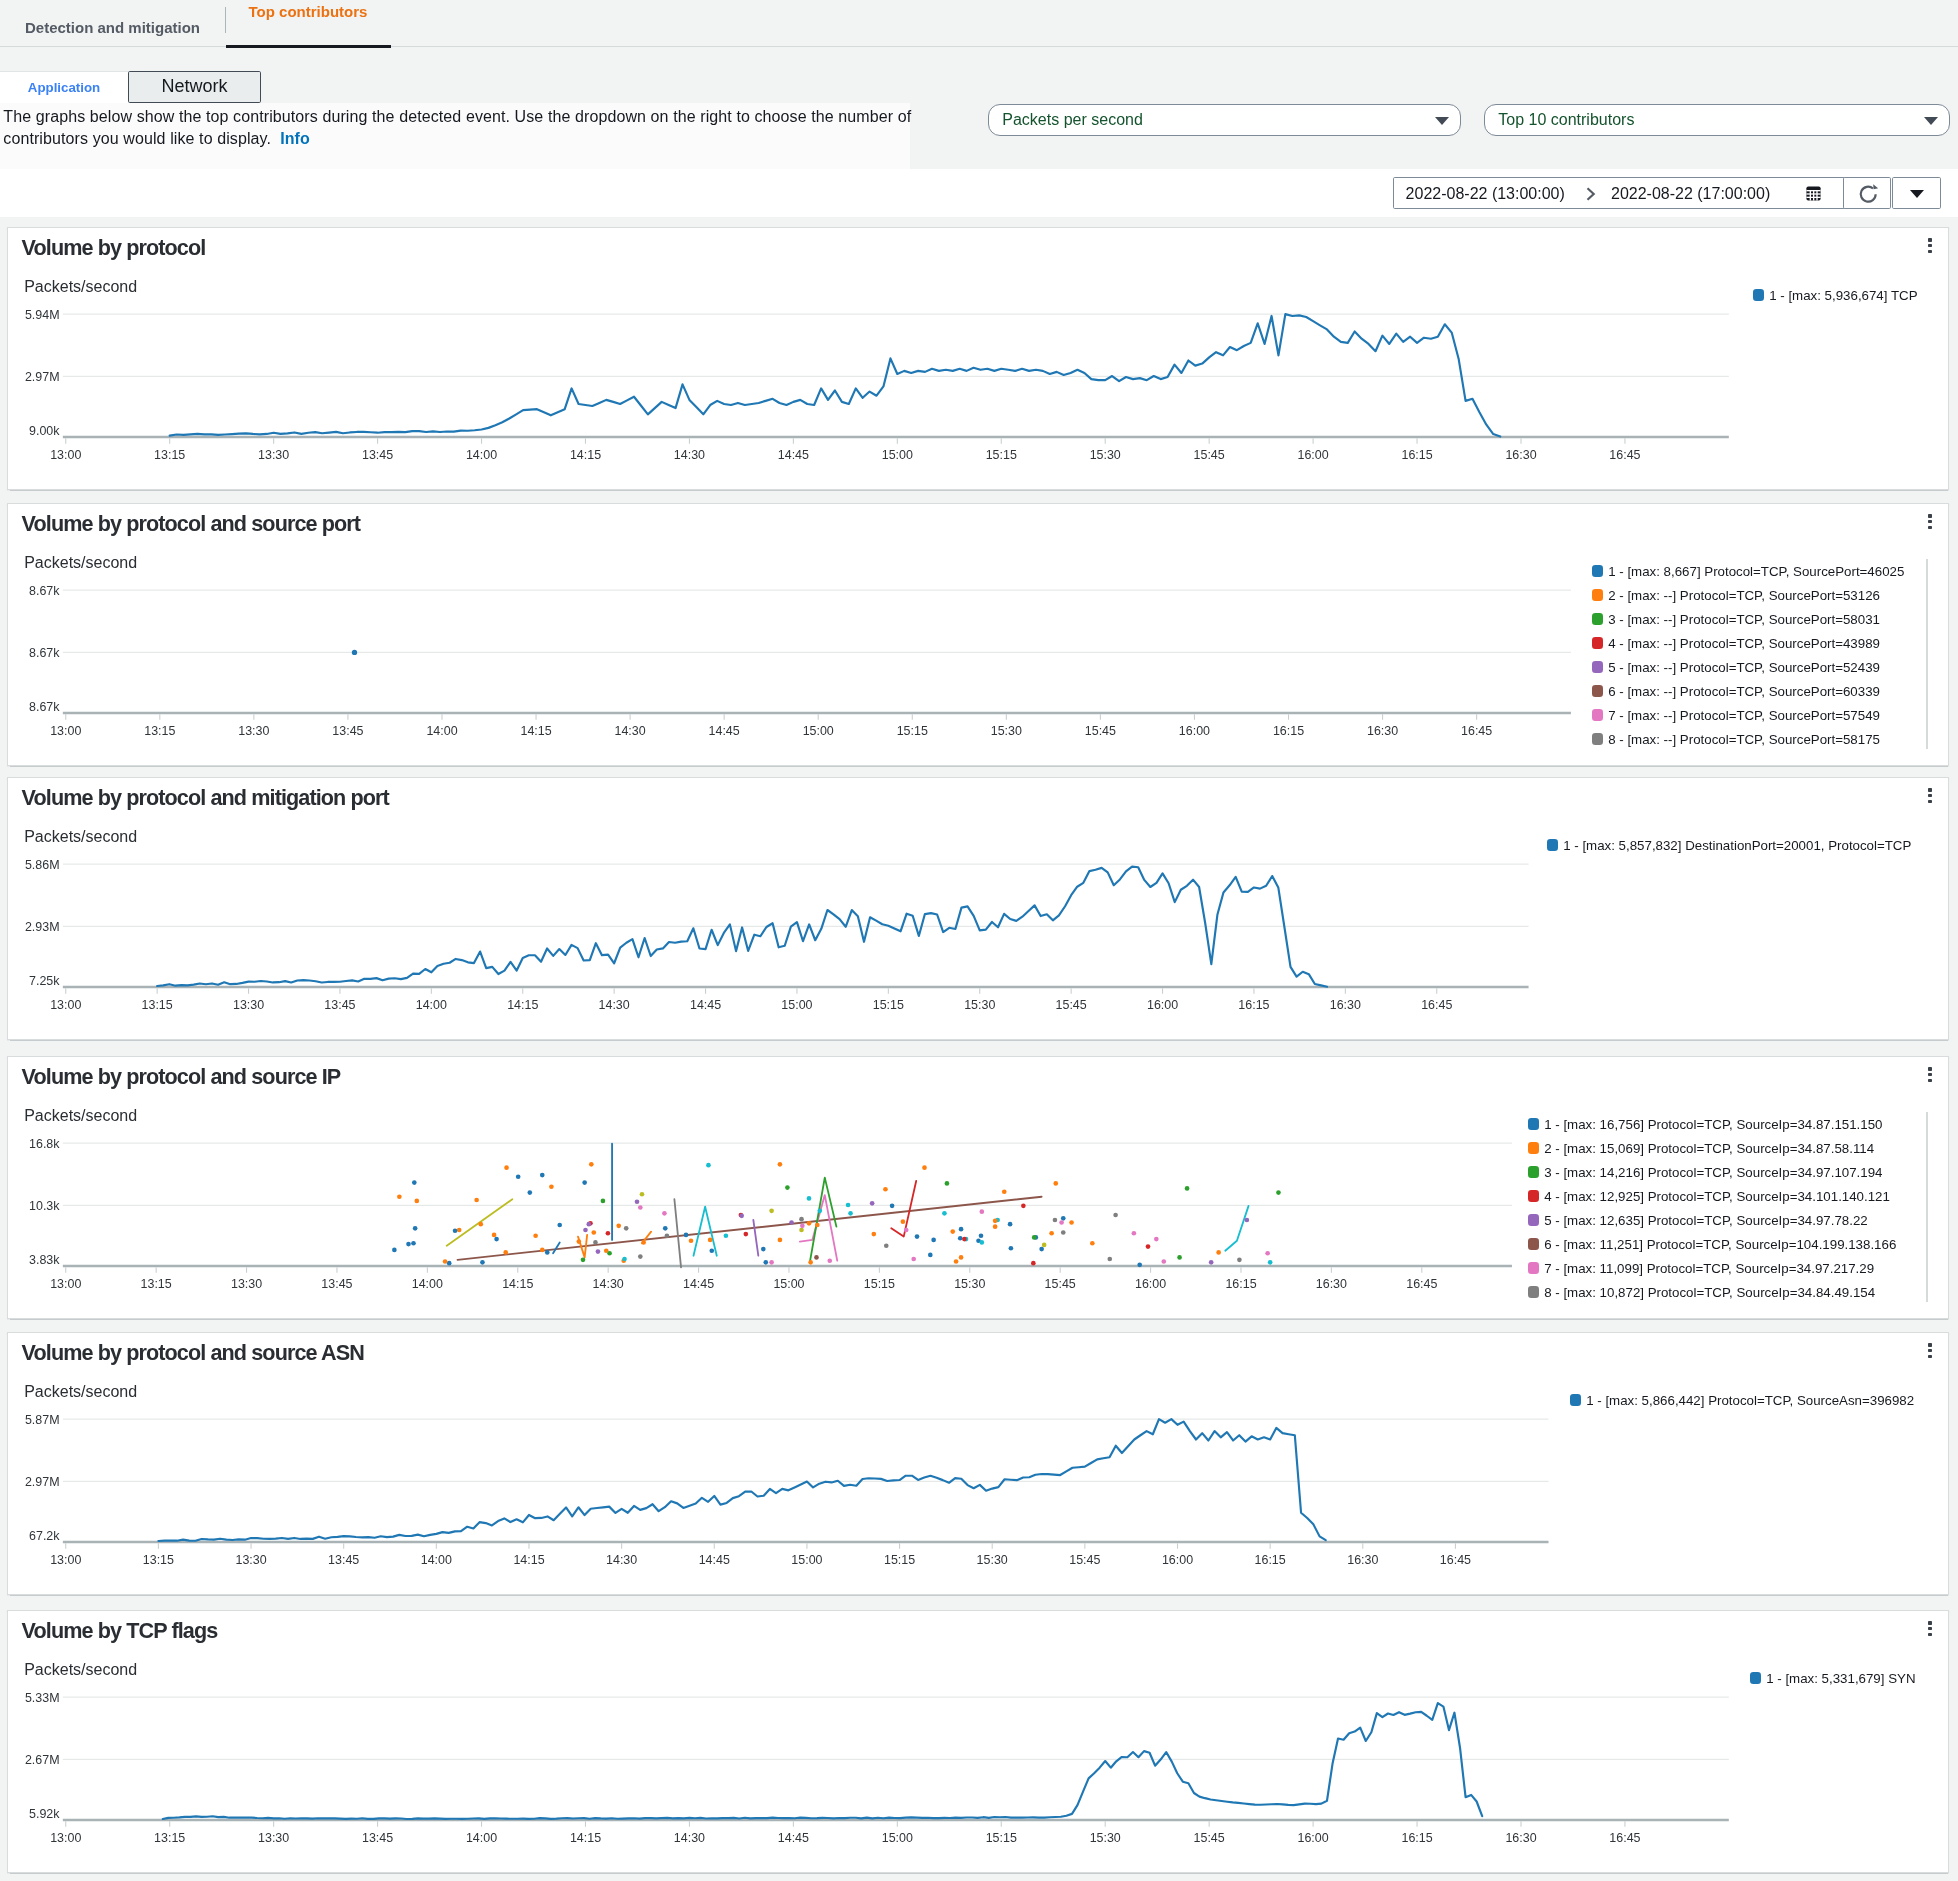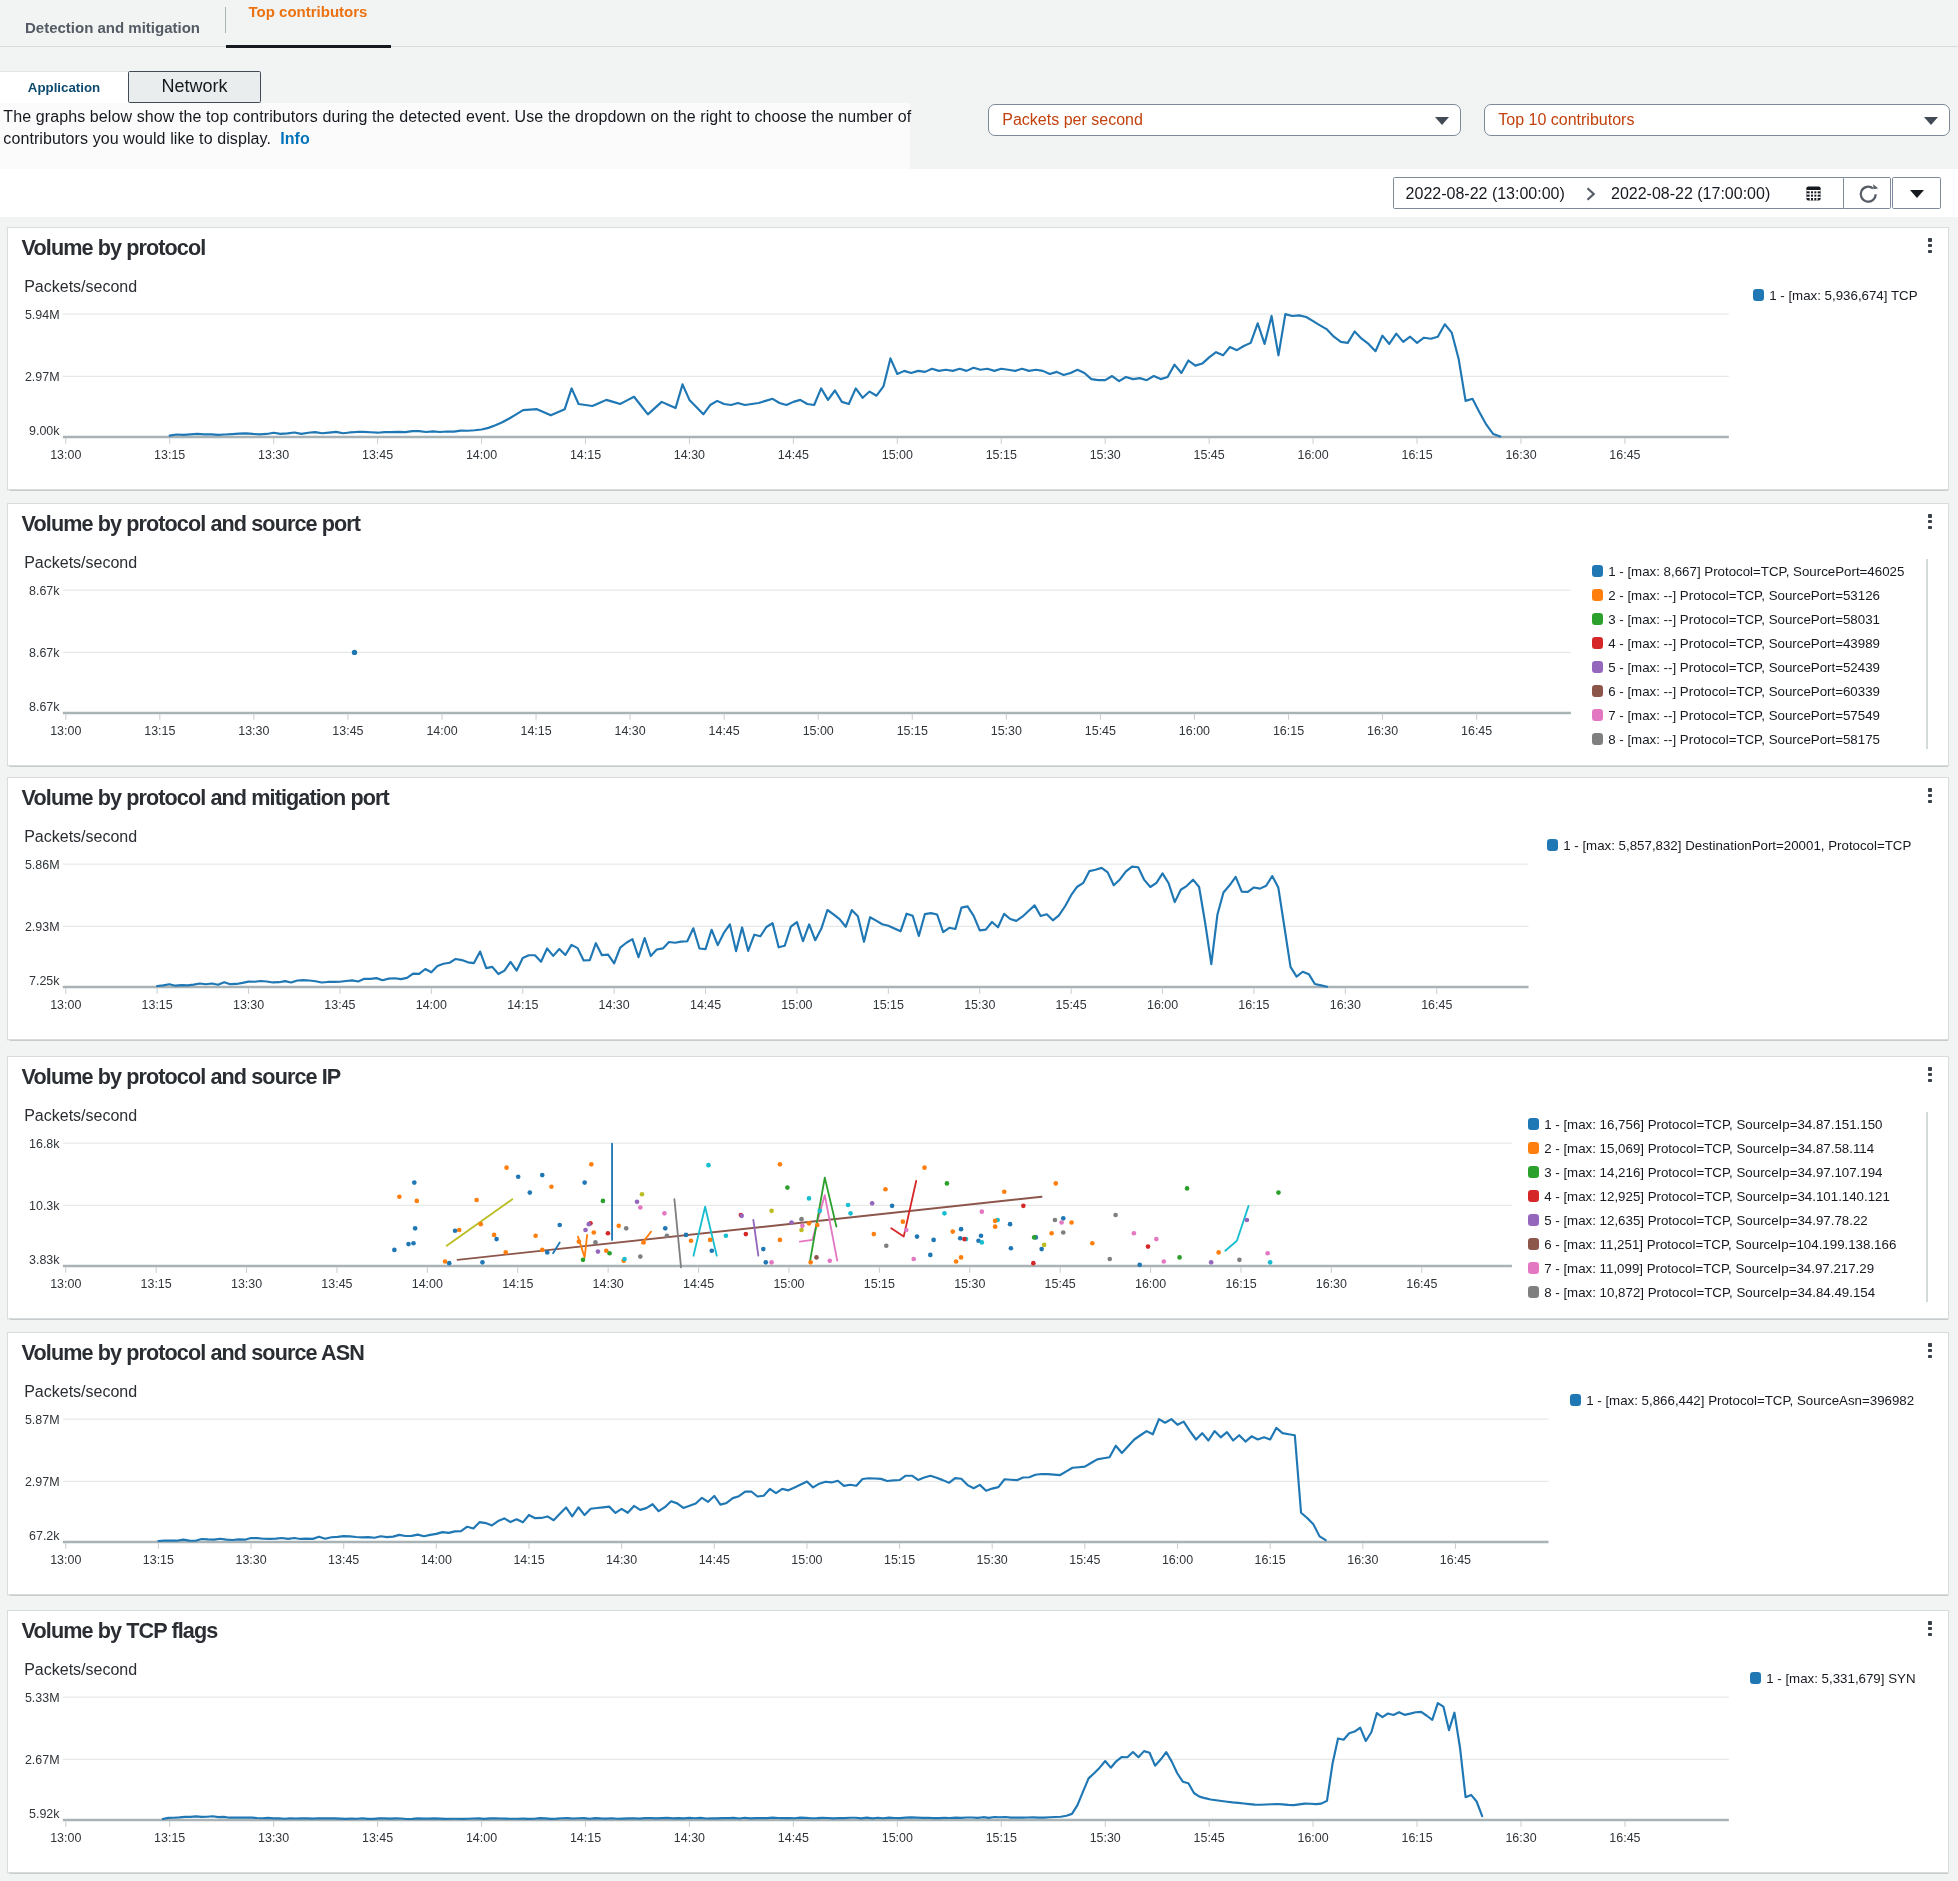--- a/index.html
+++ b/index.html
@@ -4,31 +4,31 @@
 *{margin:0;padding:0;box-sizing:border-box}
 html,body{width:1958px;height:1882px;background:#f2f3f3;font-family:"Liberation Sans",sans-serif;position:relative;overflow:hidden}
 .abs{position:absolute}
 .card{position:absolute;left:6.6px;width:1942px;height:263px;background:#fff;border:0.8px solid #d8dcdc;box-shadow:0 0.8px 0.8px 0 rgba(0,28,36,.18)}
 .ctitle{position:absolute;left:14px;top:6.6px;font-size:21.6px;font-weight:700;color:#2a2e33;letter-spacing:-0.9px}
 .ps{position:absolute;left:16.6px;top:50px;font-size:16px;color:#2a2e33}
 .dots{position:absolute;right:15px;top:10px;width:4.2px}
 .dots i{display:block;width:3.7px;height:3.7px;background:#3a4149;border-radius:0.8px;margin-bottom:2.1px}
 .leg{position:absolute;font-size:13.3px;color:#16191f;line-height:24px;white-space:nowrap}
 .leg .sq{display:inline-block;width:11.6px;height:11.6px;border-radius:3.3px;margin-right:5px;vertical-align:-0.8px}
-.sel{position:absolute;height:32px;background:#fff;border:0.8px solid #7d8a98;border-radius:7px;font-size:16px;color:#c2410c;line-height:30px;padding-left:13.3px}
+.sel{position:absolute;height:32px;background:#fff;border:0.8px solid #7d8a98;border-radius:12px;font-size:16px;color:#14532d;line-height:30px;padding-left:13.3px}
 .sel .car{position:absolute;right:10.8px;top:11.6px;width:0;height:0;border-left:7px solid transparent;border-right:7px solid transparent;border-top:8.7px solid #414a55}
 .btn{position:absolute;top:177px;height:32px;background:#fff;border:0.8px solid #7d8a98;border-radius:1.7px}
 </style></head><body>
 
 <div class="abs" style="left:0;top:0;width:1958px;height:47px;background:#f2f3f3;border-bottom:0.8px solid #d5dbdb"></div>
 <div class="abs" style="left:0;top:0;width:225px;height:47px;font-size:15px;font-weight:700;color:#545b64;text-align:center;padding-top:19px">Detection and mitigation</div>
 <div class="abs" style="left:225px;top:6.6px;width:0.8px;height:26px;background:#aab7b8"></div>
 <div class="abs" style="left:225px;top:0;width:166px;height:47px;font-size:15px;font-weight:700;color:#ec7211;text-align:center;padding-top:2.5px">Top contributors</div>
 <div class="abs" style="left:226px;top:45px;width:165px;height:3.3px;background:#16191f"></div>
-<div class="abs" style="left:0;top:71px;width:128px;height:32px;background:#fff;border-top:0.8px solid #e2e5e5;font-size:13.3px;font-weight:700;color:#0c4a6e;text-align:center;line-height:32px">Application</div>
+<div class="abs" style="left:0;top:71px;width:128px;height:32px;background:#fff;border-top:0.8px solid #e2e5e5;font-size:13.3px;font-weight:700;color:#3b82f6;text-align:center;line-height:32px">Application</div>
 <div class="abs" style="left:128px;top:71px;width:133px;height:32px;background:#eaeded;border:1.7px solid #414a55;border-radius:1.7px;font-size:18px;font-weight:400;color:#16191f;text-align:center;line-height:29px">Network</div>
 <div class="abs" style="left:0;top:103px;width:910px;height:66px;background:#fbfbfb"></div>
 <div class="abs" style="left:3.3px;top:106px;width:955px;font-size:16px;letter-spacing:0.1px;color:#16191f;line-height:22.4px">The graphs below show the top contributors during the detected event. Use the dropdown on the right to choose the number of<br>contributors you would like to display.&nbsp; <a style="color:#0073bb;font-weight:700;text-decoration:none">Info</a></div>
 <div class="sel" style="left:988px;top:104px;width:473px">Packets per second<span class="car"></span></div>
 <div class="sel" style="left:1484px;top:104px;width:466px">Top 10 contributors<span class="car"></span></div>
 <div class="abs" style="left:0;top:169px;width:1958px;height:48px;background:#fff"></div>
 <div class="btn" style="left:1393px;width:472px;font-size:16px;color:#16191f;line-height:31px">
   <span style="position:absolute;left:11.6px">2022-08-22 (13:00:00)</span>
   <svg style="position:absolute;left:191px;top:8.3px" width="10.8" height="16" viewBox="0 0 13 19" fill="none">
       <path d="M3 2.5 L10.5 9.5 L3 16.5" stroke="#545b64" stroke-width="2.6"></path>

